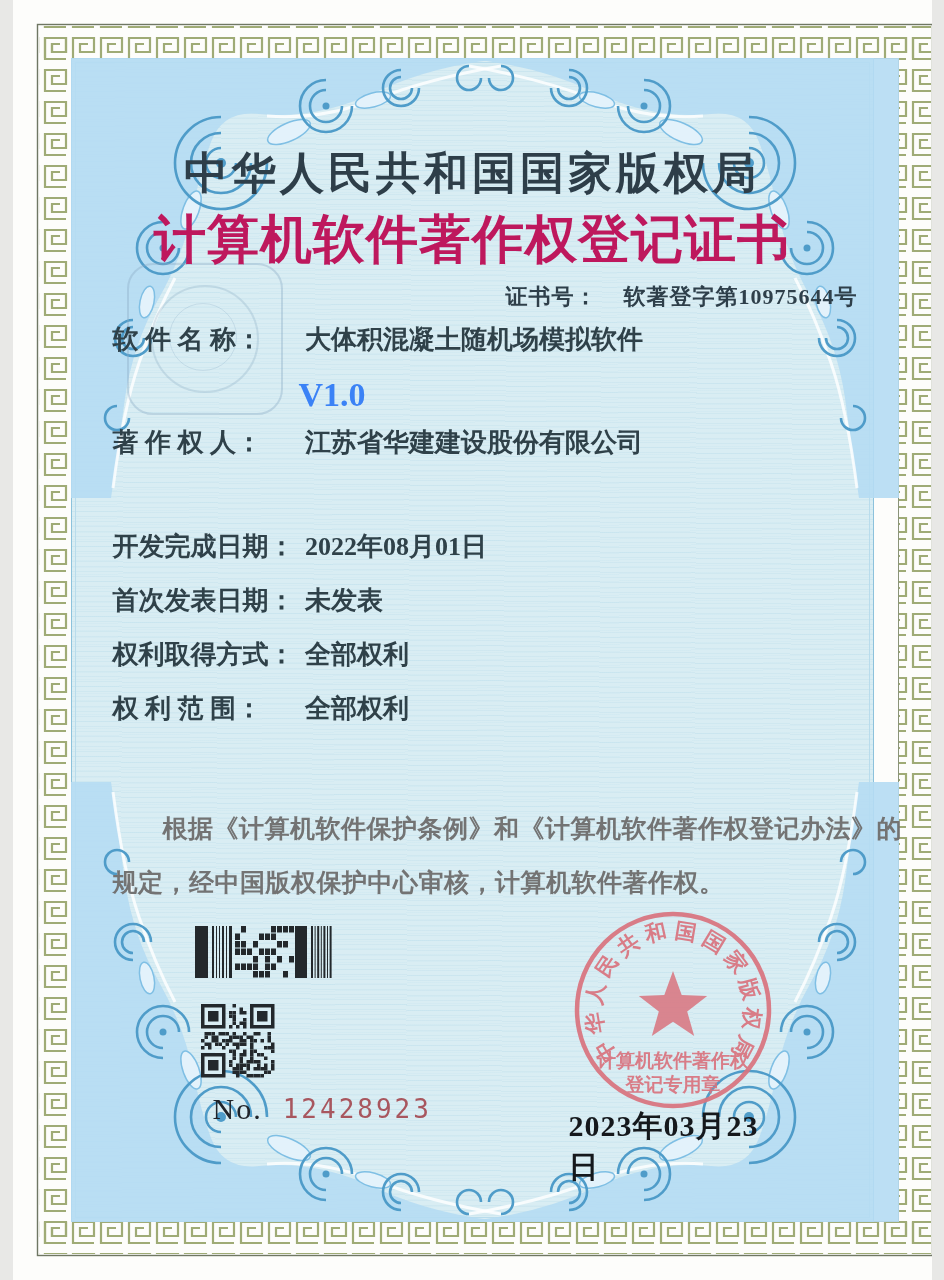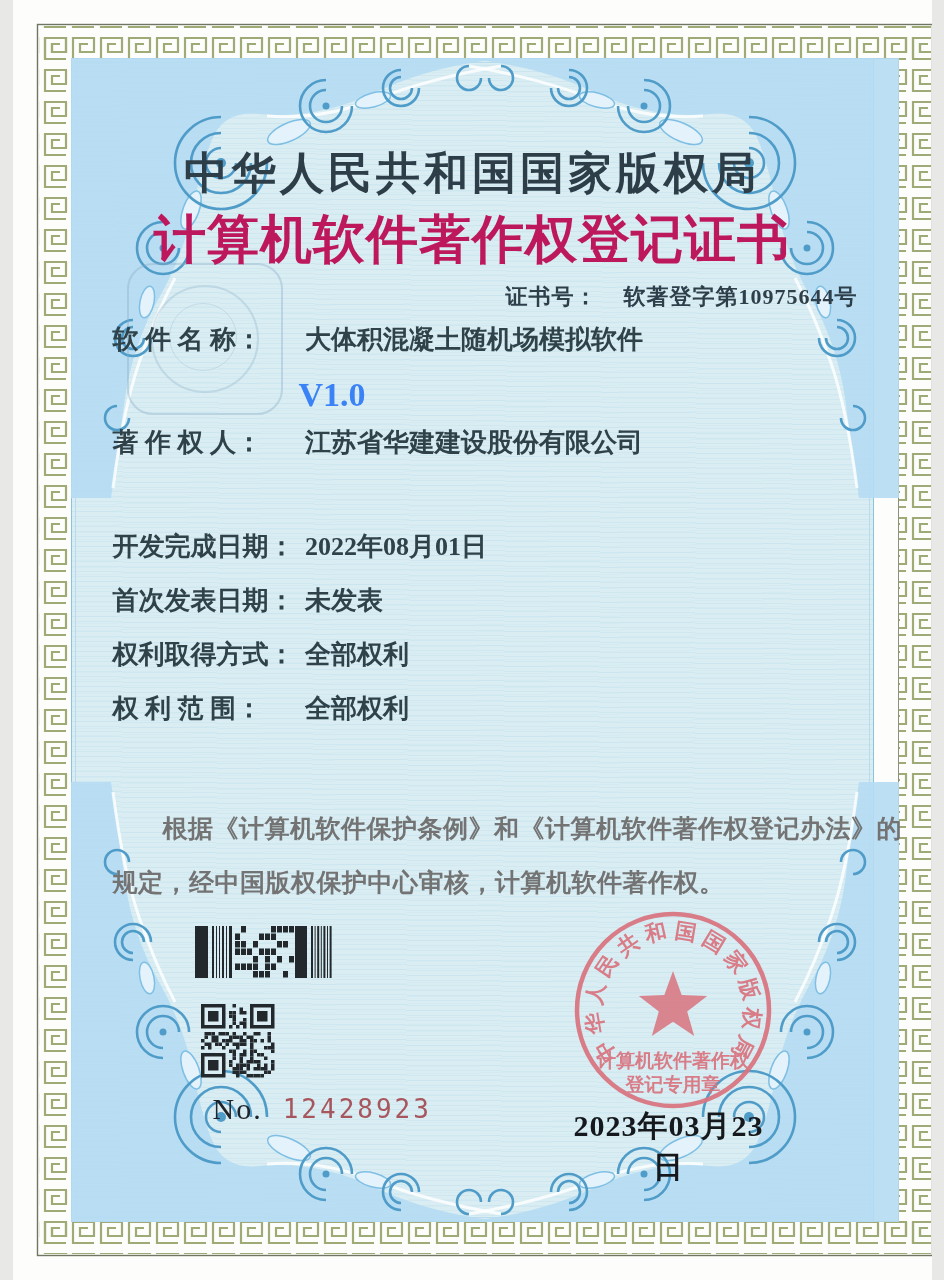--- a/index.html
+++ b/index.html
@@ -57,21 +57,21 @@
   .qr-svg{position:absolute; left:188px; top:1004px;}
 
   .serial{position:absolute; left:152px; top:1092px; white-space:nowrap;}
   .serial .prefix{font-size:30px; color:#20242a; letter-spacing:2px;margin-left:48px;}
   .serial .number{font-family:"DejaVu Sans Mono","Liberation Mono",monospace;
     font-size:26px; color:#a8565e; letter-spacing:3px; margin-left:16px;
     position:relative; top:-1px;}
 
   .seal-svg{position:absolute; left:553px; top:903px; opacity:0.93;}
   .issue-date{
-    position:absolute; left:556px; top:1106px; width:200px; text-align:center;
+    position:absolute; left:556px; top:1106px; width:200px; text-align:left;
     font-size:30px; font-weight:bold; color:#15181c; letter-spacing:1px;
   }
 </style>
 </head>
 <body>
 
 <div class="page">
 
   <div class="inner"></div>
 

